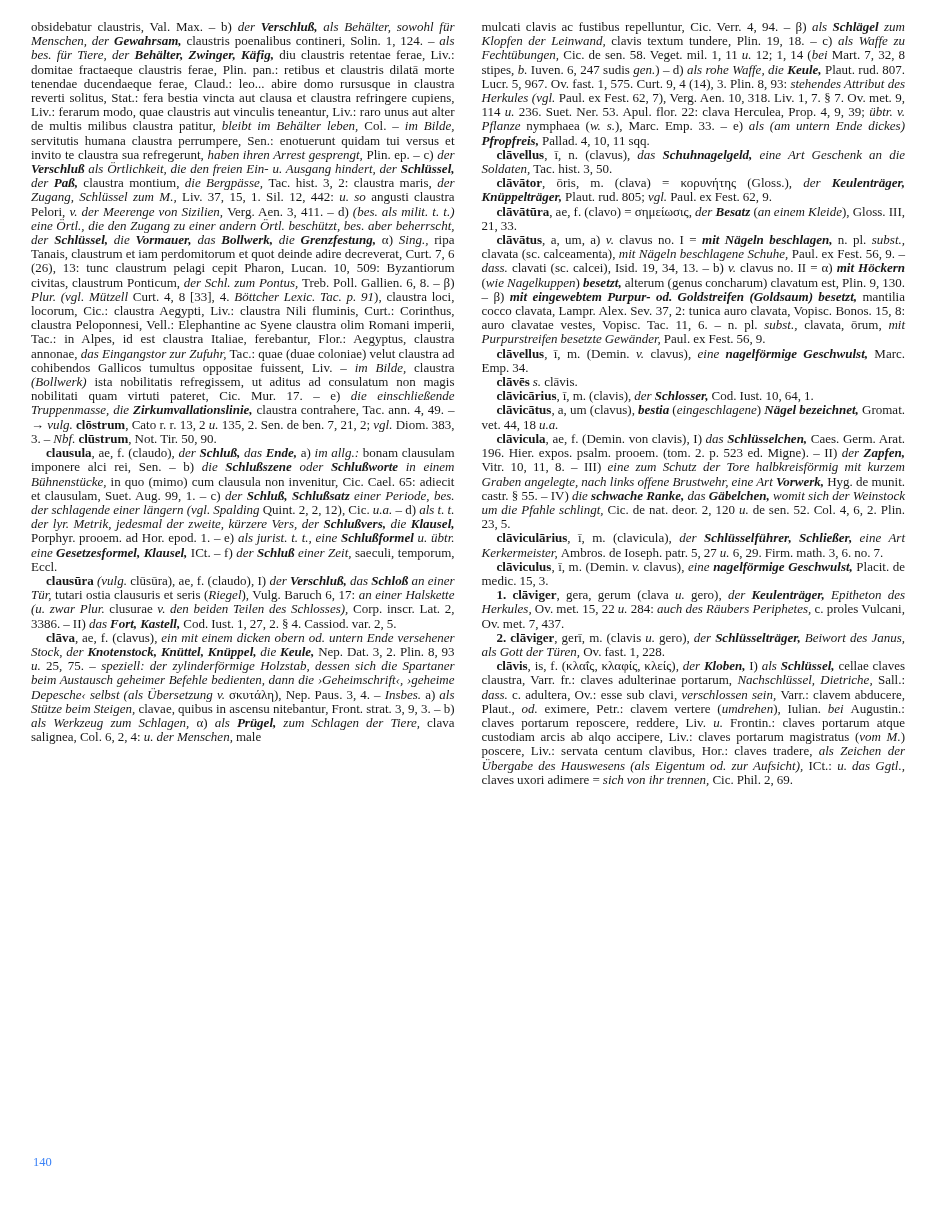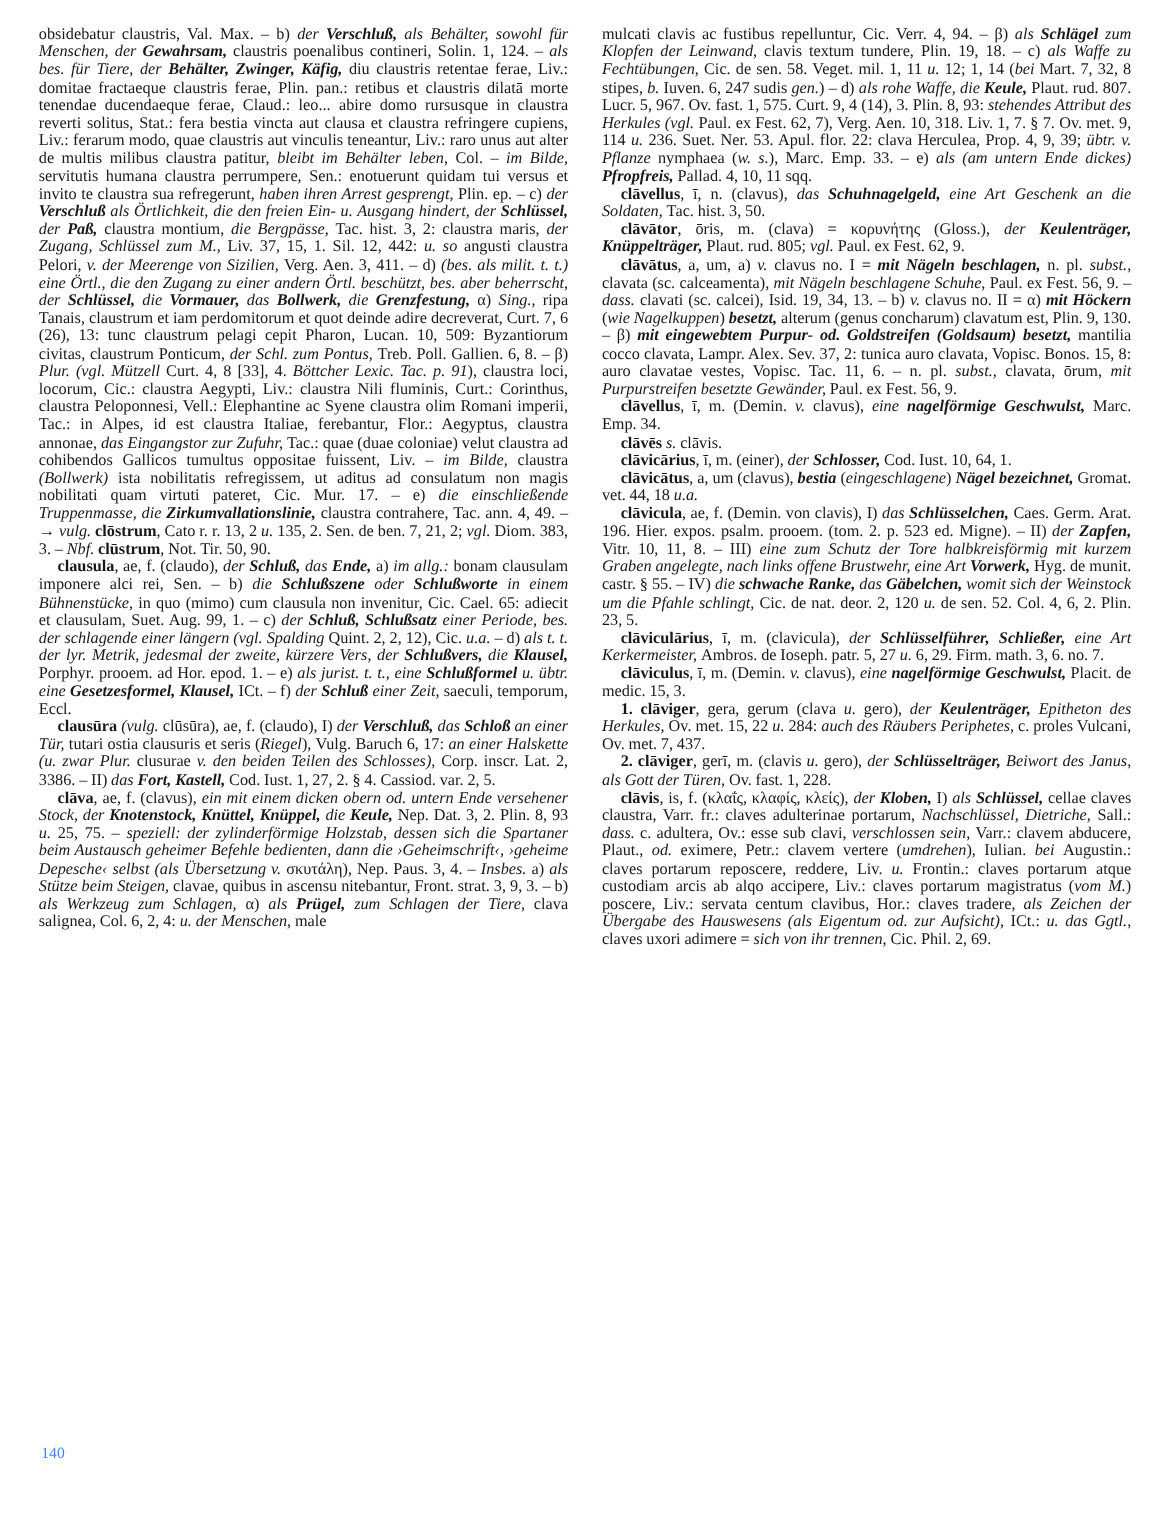--- a/index.html
+++ b/index.html
@@ -58,24 +58,25 @@
     <div class="column">
         <p class="para"><span class="seg-n">obsidebatur claustris, Val. Max. – b) </span><span class="seg-i">der </span><span class="seg-bi">Verschluß, </span><span class="seg-i">als Behälter, sowohl für Menschen, der </span><span class="seg-bi">Gewahrsam, </span><span class="seg-n">claustris poenalibus contineri, Solin. 1, 124. – </span><span class="seg-i">als bes. für Tiere, der </span><span class="seg-bi">Behälter, Zwinger, Käfig, </span><span class="seg-n">diu claustris retentae ferae, Liv.: domitae fractaeque claustris ferae, Plin. pan.: retibus et claustris dilatā morte tenendae ducendaeque ferae, Claud.: leo... abire domo rursusque in claustra reverti solitus, Stat.: fera bestia vincta aut clausa et claustra refringere cupiens, Liv.: ferarum modo, quae claustris aut vinculis teneantur, Liv.: raro unus aut alter de multis milibus claustra patitur, </span><span class="seg-i">bleibt im Behälter leben, </span><span class="seg-n">Col. – </span><span class="seg-i">im Bilde, </span><span class="seg-n">servitutis humana claustra perrumpere, Sen.: enotuerunt quidam tui versus et invito te claustra sua refregerunt, </span><span class="seg-i">haben ihren Arrest gesprengt, </span><span class="seg-n">Plin. ep. – c) </span><span class="seg-i">der </span><span class="seg-bi">Verschluß </span><span class="seg-i">als Örtlichkeit, die den freien Ein- u. Ausgang hindert, der </span><span class="seg-bi">Schlüssel, </span><span class="seg-i">der </span><span class="seg-bi">Paß, </span><span class="seg-n">claustra montium, </span><span class="seg-i">die Bergpässe, </span><span class="seg-n">Tac. hist. 3, 2: claustra maris, </span><span class="seg-i">der Zugang, Schlüssel zum M., </span><span class="seg-n">Liv. 37, 15, 1. Sil. 12, 442: </span><span class="seg-i">u. so </span><span class="seg-n">angusti claustra Pelori, </span><span class="seg-i">v. der Meerenge von Sizilien, </span><span class="seg-n">Verg. Aen. 3, 411. – d) </span><span class="seg-i">(bes. als milit. t. t.) eine Örtl., die den Zugang zu einer andern Örtl. beschützt, bes. aber beherrscht, der </span><span class="seg-bi">Schlüssel, </span><span class="seg-i">die </span><span class="seg-bi">Vormauer, </span><span class="seg-i">das </span><span class="seg-bi">Bollwerk, </span><span class="seg-i">die </span><span class="seg-bi">Grenzfestung, </span><span class="seg-n">α) </span><span class="seg-i">Sing., </span><span class="seg-n">ripa Tanais, claustrum et iam perdomitorum et quot deinde adire decreverat, Curt. 7, 6 (26), 13: tunc claustrum pelagi cepit Pharon, Lucan. 10, 509: Byzantiorum civitas, claustrum Ponticum, </span><span class="seg-i">der Schl. zum Pontus, </span><span class="seg-n">Treb. Poll. Gallien. 6, 8. – β) </span><span class="seg-i">Plur. (vgl. Mützell </span><span class="seg-n">Curt. 4, 8 [33], 4. </span><span class="seg-i">Böttcher Lexic. Tac. p. 91</span><span class="seg-n">), claustra loci, locorum, Cic.: claustra Aegypti, Liv.: claustra Nili fluminis, Curt.: Corinthus, claustra Peloponnesi, Vell.: Elephantine ac Syene claustra olim Romani imperii, Tac.: in Alpes, id est claustra Italiae, ferebantur, Flor.: Aegyptus, claustra annonae, </span><span class="seg-i">das Eingangstor zur Zufuhr, </span><span class="seg-n">Tac.: quae (duae coloniae) velut claustra ad cohibendos Gallicos tumultus oppositae fuissent, Liv. – </span><span class="seg-i">im Bilde, </span><span class="seg-n">claustra </span><span class="seg-i">(Bollwerk) </span><span class="seg-n">ista nobilitatis refregissem, ut aditus ad consulatum non magis nobilitati quam virtuti pateret, Cic. Mur. 17. – e) </span><span class="seg-i">die einschließende Truppenmasse, die </span><span class="seg-bi">Zirkumvallationslinie, </span><span class="seg-n">claustra contrahere, Tac. ann. 4, 49. – → </span><span class="seg-i">vulg. </span><span class="seg-b">clōstrum</span><span class="seg-n">, Cato r. r. 13, 2 </span><span class="seg-i">u. </span><span class="seg-n">135, 2. Sen. de ben. 7, 21, 2; </span><span class="seg-i">vgl. </span><span class="seg-n">Diom. 383, 3. – </span><span class="seg-i">Nbf. </span><span class="seg-b">clūstrum</span><span class="seg-n">, Not. Tir. 50, 90.</span></p>
         <p class="para indent"><span class="seg-b">clausula</span><span class="seg-n">, ae, f. (claudo), </span><span class="seg-i">der </span><span class="seg-bi">Schluß, </span><span class="seg-i">das </span><span class="seg-bi">Ende, </span><span class="seg-n">a) </span><span class="seg-i">im allg.: </span><span class="seg-n">bonam clausulam imponere alci rei, Sen. – b) </span><span class="seg-i">die </span><span class="seg-bi">Schlußszene </span><span class="seg-i">oder </span><span class="seg-bi">Schlußworte </span><span class="seg-i">in einem Bühnenstücke, </span><span class="seg-n">in quo (mimo) cum clausula non invenitur, Cic. Cael. 65: adiecit et clausulam, Suet. Aug. 99, 1. – c) </span><span class="seg-i">der </span><span class="seg-bi">Schluß, Schlußsatz </span><span class="seg-i">einer Periode, bes. der schlagende einer längern (vgl. Spalding </span><span class="seg-n">Quint. 2, 2, 12), Cic. </span><span class="seg-i">u.a. </span><span class="seg-n">– d) </span><span class="seg-i">als t. t. der lyr. Metrik, jedesmal der zweite, kürzere Vers, der </span><span class="seg-bi">Schlußvers, </span><span class="seg-i">die </span><span class="seg-bi">Klausel, </span><span class="seg-n">Porphyr. prooem. ad Hor. epod. 1. – e) </span><span class="seg-i">als jurist. t. t., eine </span><span class="seg-bi">Schlußformel </span><span class="seg-i">u. übtr. eine </span><span class="seg-bi">Gesetzesformel, Klausel, </span><span class="seg-n">ICt. – f) </span><span class="seg-i">der </span><span class="seg-bi">Schluß </span><span class="seg-i">einer Zeit, </span><span class="seg-n">saeculi, temporum, Eccl.</span></p>
         <p class="para indent"><span class="seg-b">clausūra </span><span class="seg-i">(vulg. </span><span class="seg-n">clūsūra), ae, f. (claudo), I) </span><span class="seg-i">der </span><span class="seg-bi">Verschluß, </span><span class="seg-i">das </span><span class="seg-bi">Schloß </span><span class="seg-i">an einer Tür, </span><span class="seg-n">tutari ostia clausuris et seris (</span><span class="seg-i">Riegel</span><span class="seg-n">), Vulg. Baruch 6, 17: </span><span class="seg-i">an einer Halskette (u. zwar Plur. </span><span class="seg-n">clusurae </span><span class="seg-i">v. den beiden Teilen des Schlosses), </span><span class="seg-n">Corp. inscr. Lat. 2, 3386. – II) </span><span class="seg-i">das </span><span class="seg-bi">Fort, Kastell, </span><span class="seg-n">Cod. Iust. 1, 27, 2. § 4. Cassiod. var. 2, 5.</span></p>
         <p class="para indent"><span class="seg-b">clāva</span><span class="seg-n">, ae, f. (clavus), </span><span class="seg-i">ein mit einem dicken obern od. untern Ende versehener Stock, der </span><span class="seg-bi">Knotenstock, Knüttel, Knüppel, </span><span class="seg-i">die </span><span class="seg-bi">Keule, </span><span class="seg-n">Nep. Dat. 3, 2. Plin. 8, 93 </span><span class="seg-i">u. </span><span class="seg-n">25, 75. – </span><span class="seg-i">speziell: der zylinderförmige Holzstab, dessen sich die Spartaner beim Austausch geheimer Befehle bedienten, dann die ›Geheimschrift‹, ›geheime Depesche‹ selbst (als Übersetzung v. </span><span class="seg-n">σκυτάλη), Nep. Paus. 3, 4. – </span><span class="seg-i">Insbes. </span><span class="seg-n">a) </span><span class="seg-i">als Stütze beim Steigen, </span><span class="seg-n">clavae, quibus in ascensu nitebantur, Front. strat. 3, 9, 3. – b) </span><span class="seg-i">als Werkzeug zum Schlagen, </span><span class="seg-n">α) </span><span class="seg-i">als </span><span class="seg-bi">Prügel, </span><span class="seg-i">zum Schlagen der Tiere, </span><span class="seg-n">clava salignea, Col. 6, 2, 4: </span><span class="seg-i">u. der Menschen, </span><span class="seg-n">male</span></p>
       </div>
     <div class="column">
         <p class="para"><span class="seg-n">mulcati clavis ac fustibus repelluntur, Cic. Verr. 4, 94. – β) </span><span class="seg-i">als </span><span class="seg-bi">Schlägel </span><span class="seg-i">zum Klopfen der Leinwand, </span><span class="seg-n">clavis textum tundere, Plin. 19, 18. – c) </span><span class="seg-i">als Waffe zu Fechtübungen, </span><span class="seg-n">Cic. de sen. 58. Veget. mil. 1, 11 </span><span class="seg-i">u. </span><span class="seg-n">12; 1, 14 (</span><span class="seg-i">bei </span><span class="seg-n">Mart. 7, 32, 8 stipes, </span><span class="seg-i">b. </span><span class="seg-n">Iuven. 6, 247 sudis </span><span class="seg-i">gen.</span><span class="seg-n">) – d) </span><span class="seg-i">als rohe Waffe, die </span><span class="seg-bi">Keule, </span><span class="seg-n">Plaut. rud. 807. Lucr. 5, 967. Ov. fast. 1, 575. Curt. 9, 4 (14), 3. Plin. 8, 93: </span><span class="seg-i">stehendes Attribut des Herkules (vgl. </span><span class="seg-n">Paul. ex Fest. 62, 7), Verg. Aen. 10, 318. Liv. 1, 7. § 7. Ov. met. 9, 114 </span><span class="seg-i">u. </span><span class="seg-n">236. Suet. Ner. 53. Apul. flor. 22: clava Herculea, Prop. 4, 9, 39; </span><span class="seg-i">übtr. v. Pflanze </span><span class="seg-n">nymphaea (</span><span class="seg-i">w. s.</span><span class="seg-n">), Marc. Emp. 33. – e) </span><span class="seg-i">als (am untern Ende dickes) </span><span class="seg-bi">Pfropfreis, </span><span class="seg-n">Pallad. 4, 10, 11 sqq.</span></p>
         <p class="para indent"><span class="seg-b">clāvellus</span><span class="seg-n">, ī, n. (clavus), </span><span class="seg-i">das </span><span class="seg-bi">Schuhnagelgeld, </span><span class="seg-i">eine Art Geschenk an die Soldaten, </span><span class="seg-n">Tac. hist. 3, 50.</span></p>
         <p class="para indent"><span class="seg-b">clāvātor</span><span class="seg-n">, ōris, m. (clava) = κορυνήτης (Gloss.), </span><span class="seg-i">der </span><span class="seg-bi">Keulenträger, Knüppelträger, </span><span class="seg-n">Plaut. rud. 805; </span><span class="seg-i">vgl. </span><span class="seg-n">Paul. ex Fest. 62, 9.</span></p>
+        <p class="para indent"><span class="seg-b">clāvātūra</span><span class="seg-n">, ae, f. (clavo) = σημείωσις, </span><span class="seg-i">der </span><span class="seg-bi">Besatz </span><span class="seg-n">(</span><span class="seg-i">an einem Kleide</span><span class="seg-n">), Gloss. III, 21, 33.</span></p>
         <p class="para indent"><span class="seg-b">clāvātus</span><span class="seg-n">, a, um, a) </span><span class="seg-i">v. </span><span class="seg-n">clavus no. I = </span><span class="seg-bi">mit Nägeln beschlagen, </span><span class="seg-n">n. pl. </span><span class="seg-i">subst., </span><span class="seg-n">clavata (sc. calceamenta), </span><span class="seg-i">mit Nägeln beschlagene Schuhe, </span><span class="seg-n">Paul. ex Fest. 56, 9. – </span><span class="seg-i">dass. </span><span class="seg-n">clavati (sc. calcei), Isid. 19, 34, 13. – b) </span><span class="seg-i">v. </span><span class="seg-n">clavus no. II = α) </span><span class="seg-bi">mit Höckern </span><span class="seg-n">(</span><span class="seg-i">wie Nagelkuppen</span><span class="seg-n">) </span><span class="seg-bi">besetzt, </span><span class="seg-n">alterum (genus concharum) clavatum est, Plin. 9, 130. – β) </span><span class="seg-bi">mit eingewebtem Purpur- od. Goldstreifen (Goldsaum) besetzt, </span><span class="seg-n">mantilia cocco clavata, Lampr. Alex. Sev. 37, 2: tunica auro clavata, Vopisc. Bonos. 15, 8: auro clavatae vestes, Vopisc. Tac. 11, 6. – n. pl. </span><span class="seg-i">subst., </span><span class="seg-n">clavata, ōrum, </span><span class="seg-i">mit Purpurstreifen besetzte Gewänder, </span><span class="seg-n">Paul. ex Fest. 56, 9.</span></p>
         <p class="para indent"><span class="seg-b">clāvellus</span><span class="seg-n">, ī, m. (Demin. </span><span class="seg-i">v. </span><span class="seg-n">clavus), </span><span class="seg-i">eine </span><span class="seg-bi">nagelförmige Geschwulst, </span><span class="seg-n">Marc. Emp. 34.</span></p>
         <p class="para indent"><span class="seg-b">clāvēs </span><span class="seg-i">s. </span><span class="seg-n">clāvis.</span></p>
-        <p class="para indent"><span class="seg-b">clāvicārius</span><span class="seg-n">, ī, m. (einer), </span><span class="seg-i">der </span><span class="seg-bi">Schlosser, </span><span class="seg-n">Cod. Iust. 10, 64, 1.</span></p>
+        <p class="para indent"><span class="seg-b">clāvicārius</span><span class="seg-n">, ī, m. (clavis), </span><span class="seg-i">der </span><span class="seg-bi">Schlosser, </span><span class="seg-n">Cod. Iust. 10, 64, 1.</span></p>
         <p class="para indent"><span class="seg-b">clāvicātus</span><span class="seg-n">, a, um (clavus), </span><span class="seg-bi">bestia </span><span class="seg-n">(</span><span class="seg-i">eingeschlagene</span><span class="seg-n">) </span><span class="seg-bi">Nägel bezeichnet, </span><span class="seg-n">Gromat. vet. 44, 18 </span><span class="seg-i">u.a.</span></p>
         <p class="para indent"><span class="seg-b">clāvicula</span><span class="seg-n">, ae, f. (Demin. von clavis), I) </span><span class="seg-i">das </span><span class="seg-bi">Schlüsselchen, </span><span class="seg-n">Caes. Germ. Arat. 196. Hier. expos. psalm. prooem. (tom. 2. p. 523 ed. Migne). – II) </span><span class="seg-i">der </span><span class="seg-bi">Zapfen, </span><span class="seg-n">Vitr. 10, 11, 8. – III) </span><span class="seg-i">eine zum Schutz der Tore halbkreisförmig mit kurzem Graben angelegte, nach links offene Brustwehr, eine Art </span><span class="seg-bi">Vorwerk, </span><span class="seg-n">Hyg. de munit. castr. § 55. – IV) </span><span class="seg-i">die </span><span class="seg-bi">schwache Ranke, </span><span class="seg-i">das </span><span class="seg-bi">Gäbelchen, </span><span class="seg-i">womit sich der Weinstock um die Pfahle schlingt, </span><span class="seg-n">Cic. de nat. deor. 2, 120 </span><span class="seg-i">u. </span><span class="seg-n">de sen. 52. Col. 4, 6, 2. Plin. 23, 5.</span></p>
         <p class="para indent"><span class="seg-b">clāviculārius</span><span class="seg-n">, ī, m. (clavicula), </span><span class="seg-i">der </span><span class="seg-bi">Schlüsselführer, Schließer, </span><span class="seg-i">eine Art Kerkermeister, </span><span class="seg-n">Ambros. de Ioseph. patr. 5, 27 </span><span class="seg-i">u. </span><span class="seg-n">6, 29. Firm. math. 3, 6. no. 7.</span></p>
         <p class="para indent"><span class="seg-b">clāviculus</span><span class="seg-n">, ī, m. (Demin. </span><span class="seg-i">v. </span><span class="seg-n">clavus), </span><span class="seg-i">eine </span><span class="seg-bi">nagelförmige Geschwulst, </span><span class="seg-n">Placit. de medic. 15, 3.</span></p>
         <p class="para indent"><span class="seg-b">1. clāviger</span><span class="seg-n">, gera, gerum (clava </span><span class="seg-i">u. </span><span class="seg-n">gero), </span><span class="seg-i">der </span><span class="seg-bi">Keulenträger, </span><span class="seg-i">Epitheton des Herkules, </span><span class="seg-n">Ov. met. 15, 22 </span><span class="seg-i">u. </span><span class="seg-n">284: </span><span class="seg-i">auch des Räubers Periphetes, </span><span class="seg-n">c. proles Vulcani, Ov. met. 7, 437.</span></p>
         <p class="para indent"><span class="seg-b">2. clāviger</span><span class="seg-n">, gerī, m. (clavis </span><span class="seg-i">u. </span><span class="seg-n">gero), </span><span class="seg-i">der </span><span class="seg-bi">Schlüsselträger, </span><span class="seg-i">Beiwort des Janus, als Gott der Türen, </span><span class="seg-n">Ov. fast. 1, 228.</span></p>
         <p class="para indent"><span class="seg-b">clāvis</span><span class="seg-n">, is, f. (κλαΐς, κλαφίς, κλείς), </span><span class="seg-i">der </span><span class="seg-bi">Kloben, </span><span class="seg-n">I) </span><span class="seg-i">als </span><span class="seg-bi">Schlüssel, </span><span class="seg-n">cellae claves claustra, Varr. fr.: claves adulterinae portarum, </span><span class="seg-i">Nachschlüssel, Dietriche, </span><span class="seg-n">Sall.: </span><span class="seg-i">dass. </span><span class="seg-n">c. adultera, Ov.: esse sub clavi, </span><span class="seg-i">verschlossen sein, </span><span class="seg-n">Varr.: clavem abducere, Plaut., </span><span class="seg-i">od. </span><span class="seg-n">eximere, Petr.: clavem vertere (</span><span class="seg-i">umdrehen</span><span class="seg-n">), Iulian. </span><span class="seg-i">bei </span><span class="seg-n">Augustin.: claves portarum reposcere, reddere, Liv. </span><span class="seg-i">u. </span><span class="seg-n">Frontin.: claves portarum atque custodiam arcis ab alqo accipere, Liv.: claves portarum magistratus (</span><span class="seg-i">vom M.</span><span class="seg-n">) poscere, Liv.: servata centum clavibus, Hor.: claves tradere, </span><span class="seg-i">als Zeichen der Übergabe des Hauswesens (als Eigentum od. zur Aufsicht), </span><span class="seg-n">ICt.: </span><span class="seg-i">u. das Ggtl., </span><span class="seg-n">claves uxori adimere = </span><span class="seg-i">sich von ihr trennen, </span><span class="seg-n">Cic. Phil. 2, 69.</span></p>
       </div>
   </div>
   <div class="page-number">140</div>

